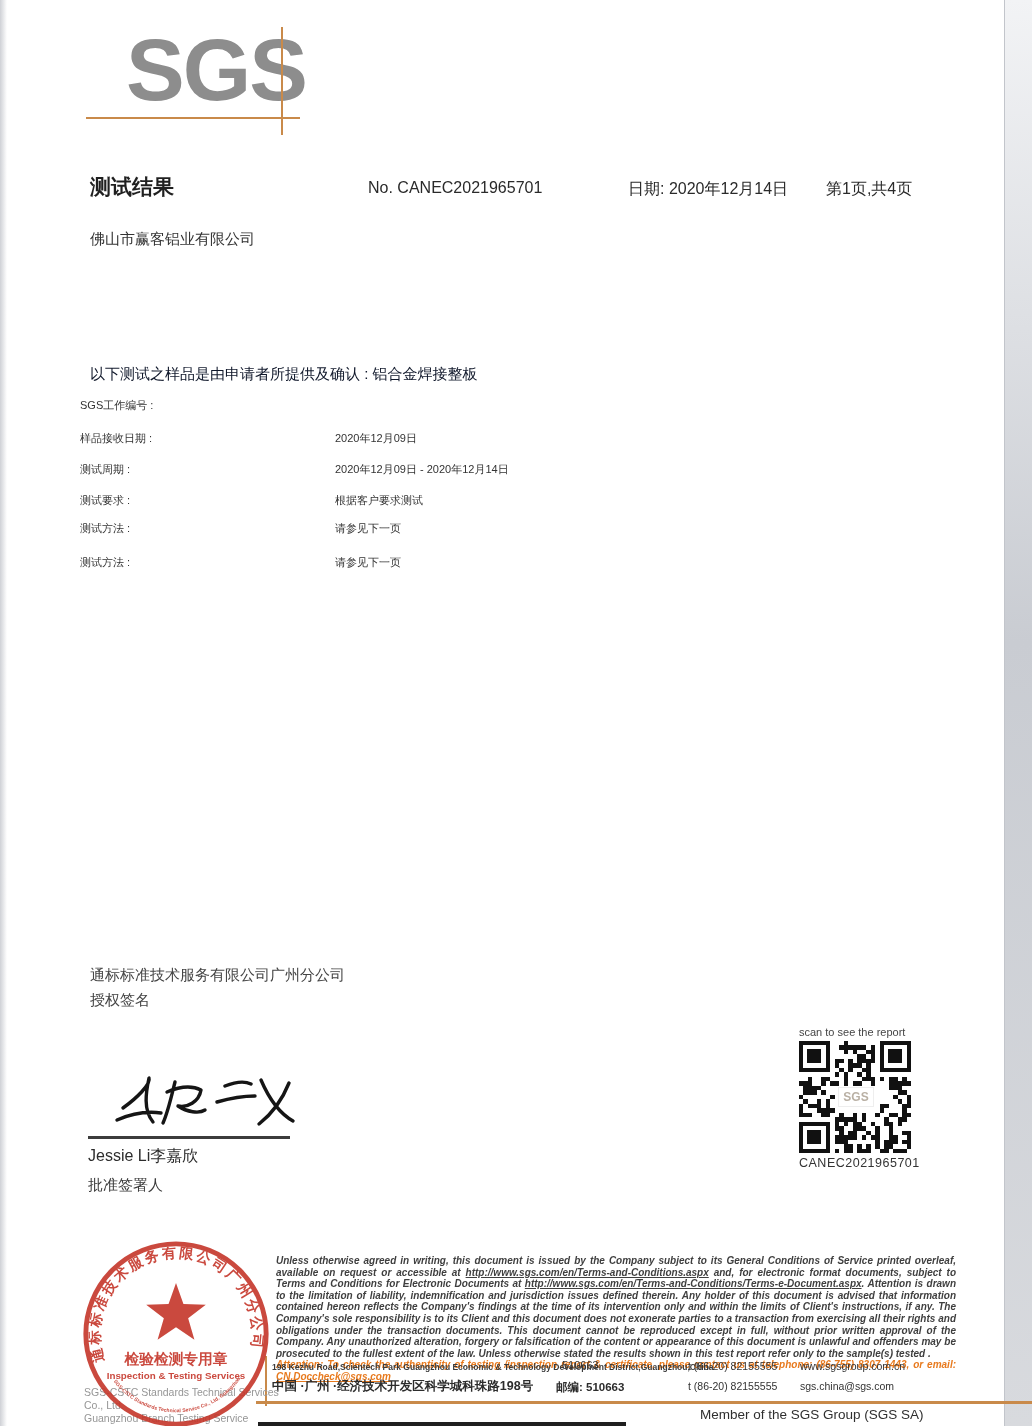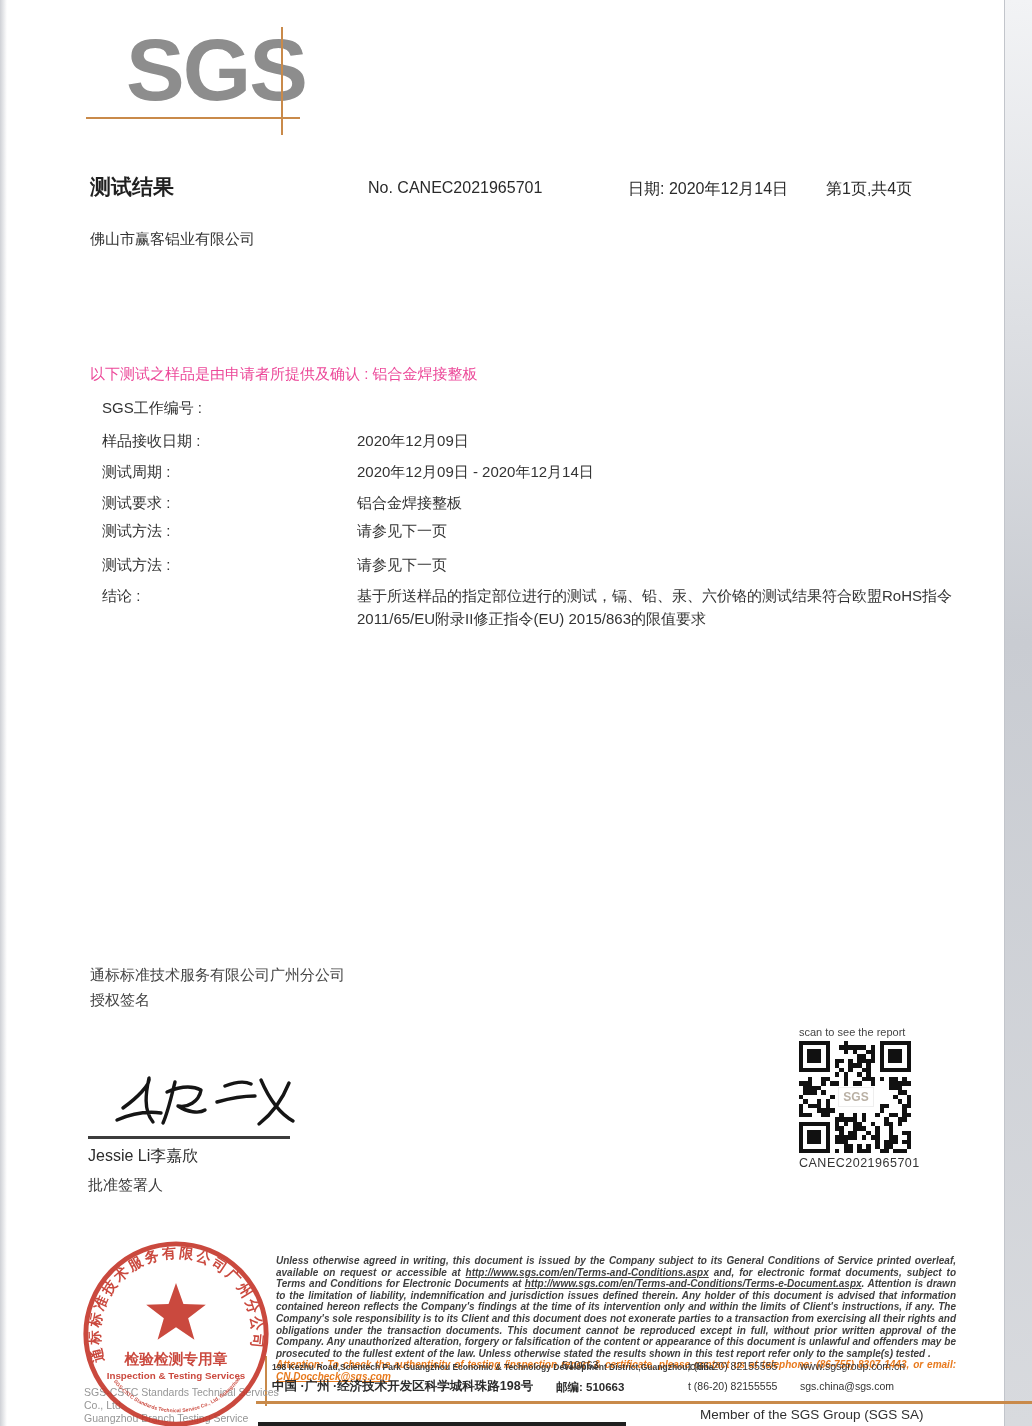--- a/index.html
+++ b/index.html
@@ -17,22 +17,22 @@
   .logo-vline{left:281px;top:27px;width:2px;height:108px;background:#c98a4a;}
   
   .doc-title{left:90px;top:173px;font-size:21px;font-weight:bold;color:#1f1f1f;}
   .report-no{left:368px;top:179px;font-size:16px;color:#2a2a2a;}
   .date{left:628px;top:179px;font-size:16px;color:#2a2a2a;}
   .pageinfo{left:826px;top:179px;font-size:16px;color:#2a2a2a;}
   
   .company{left:90px;top:230px;font-size:15px;color:#333;}
   .address{left:90px;top:264px;font-size:15px;color:#333;}
   
-  .intro{left:90px;top:365px;font-size:15px;color:#ec4899;}
-  .row{left:102px;width:864px;display:flex;font-size:15px;color:#333;line-height:1.5;}
+  .intro{left:90px;top:365px;font-size:15px;color:#0f172a;}
+  .row{left:80px;width:864px;display:flex;font-size:11px;color:#333;line-height:1.5;}
   .row .lbl{width:255px;flex:none;}
   .row .val{flex:1;}
   
   .sign-company{left:90px;top:966px;font-size:15px;color:#444;}
   .auth-label{left:90px;top:991px;font-size:15px;color:#444;}
   .signature{left:105px;top:1068px;}
   .sign-line{left:88px;top:1136px;width:202px;height:3px;background:#3c3c3c;}
   .signer{left:88px;top:1146px;font-size:16px;color:#2c2c2c;}
   .signer-title{left:88px;top:1176px;font-size:15px;color:#3a3a3a;}
   
@@ -91,33 +91,29 @@
   <div class="abs row" style="top:430px">
     <span class="lbl">样品接收日期 :</span>
     <span class="val">2020年12月09日</span>
   </div>
   <div class="abs row" style="top:461px">
     <span class="lbl">测试周期 :</span>
     <span class="val">2020年12月09日 - 2020年12月14日</span>
   </div>
   <div class="abs row" style="top:492px">
     <span class="lbl">测试要求 :</span>
-    <span class="val">铝合金焊接整板</span>
+    <span class="val">根据客户要求测试</span>
   </div>
   <div class="abs row" style="top:520px">
     <span class="lbl">测试方法 :</span>
     <span class="val">请参见下一页</span>
   </div>
   <div class="abs row" style="top:554px">
     <span class="lbl">测试方法 :</span>
     <span class="val">请参见下一页</span>
-  </div>
-  <div class="abs row" style="top:585px">
-    <span class="lbl">结论 :</span>
-    <span class="val">基于所送样品的指定部位进行的测试，镉、铅、汞、六价铬的测试结果符合欧盟RoHS指令2011/65/EU附录II修正指令(EU) 2015/863的限值要求</span>
   </div>
 
   <div class="abs sign-company">通标标准技术服务有限公司广州分公司</div>
   <div class="abs auth-label">授权签名</div>
 
   <svg class="abs signature" width="210" height="70" viewBox="0 0 210 70">
     <g fill="none" stroke="#151515" stroke-width="3.4" stroke-linecap="round" stroke-linejoin="round">
       <path d="M18,40 C32,30 46,16 44,10 C41,24 38,42 48,54 M12,52 C28,45 42,43 56,45"></path>
       <path d="M70,14 C66,30 63,44 58,55 M62,24 C76,18 88,18 96,22 C94,34 82,40 73,38 C82,44 94,46 100,42"></path>
       <path d="M112,34 C126,30 140,28 150,28 M120,18 C130,14 140,13 146,16"></path>

